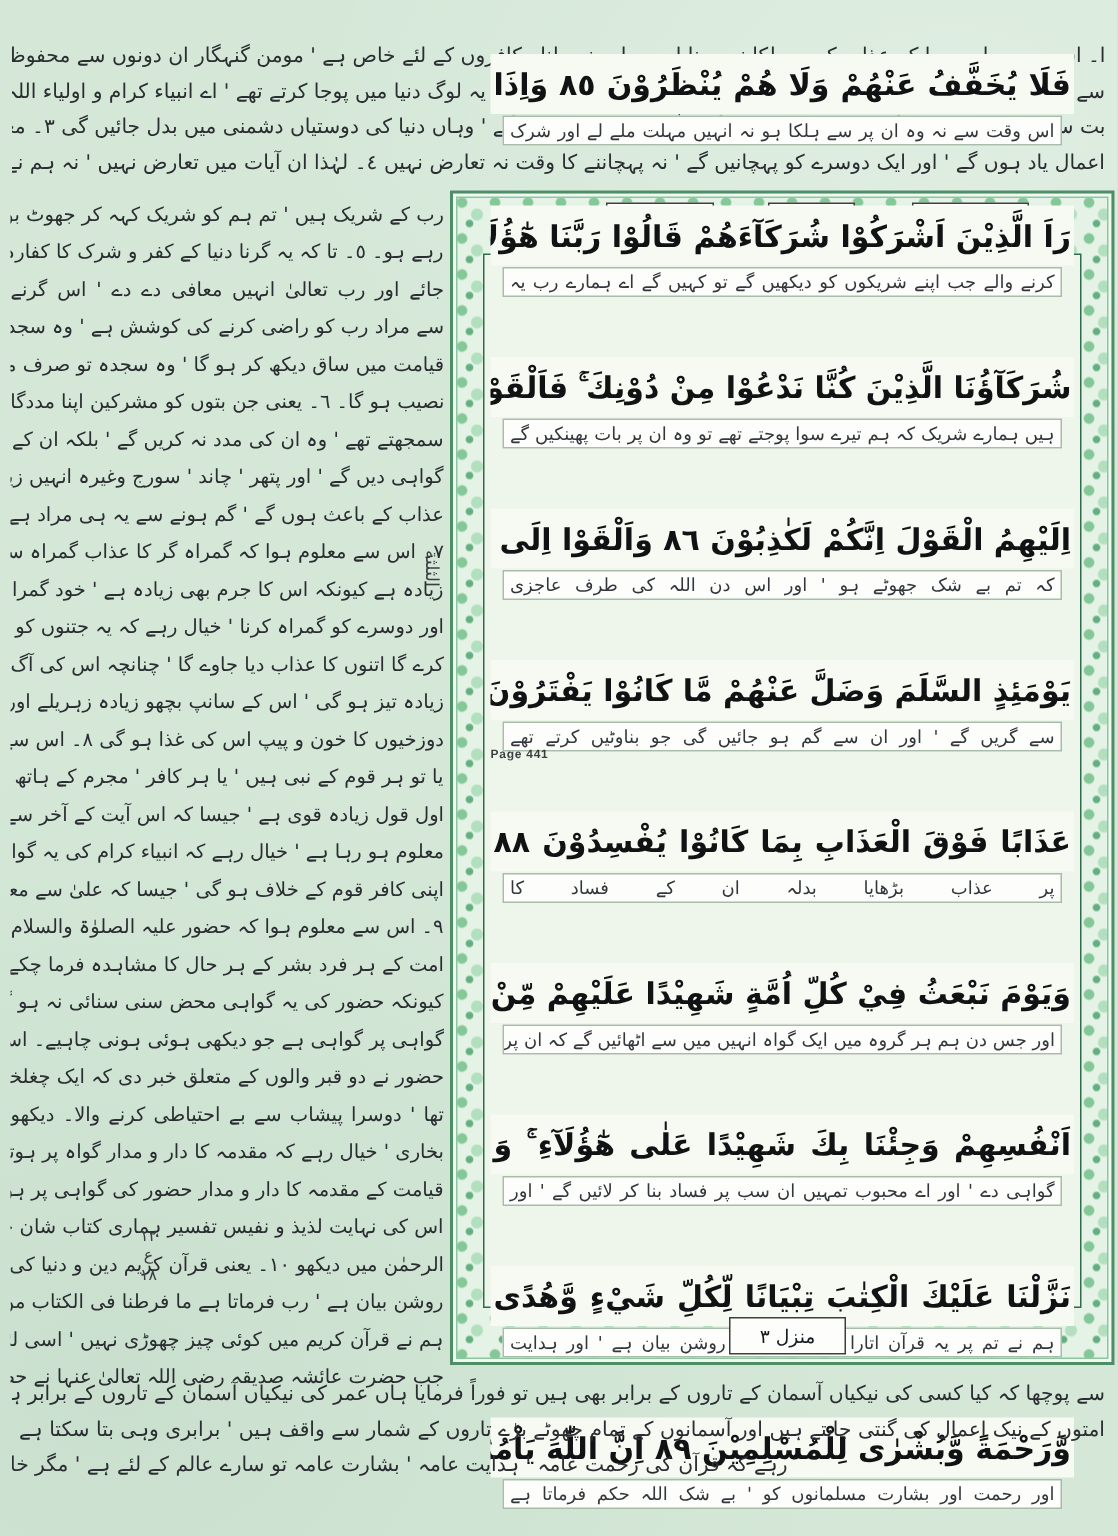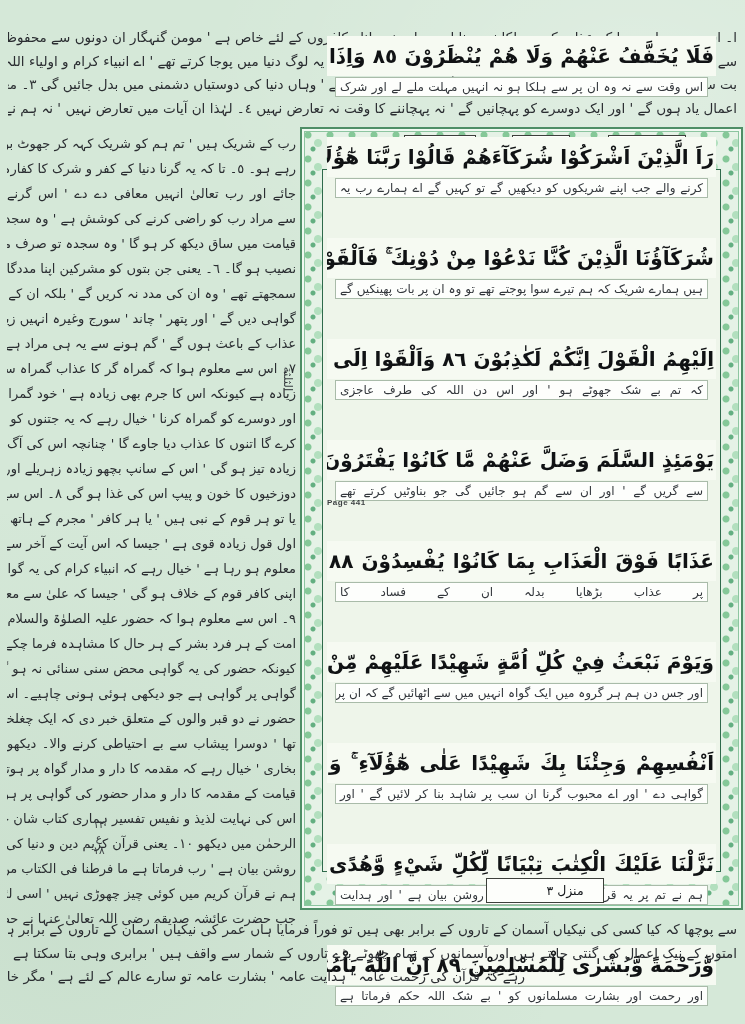--- a/index.html
+++ b/index.html
@@ -65,21 +65,21 @@
     direction:rtl;text-align:justify;text-align-last:justify;
     white-space:nowrap;overflow:hidden;
     font-size:12px;line-height:18px;height:18px;
     color:#33373c;background:#fdfefc;border:1px solid #a9bba9;
     margin:1px 8px 0 8px;padding:0 4px;
   }
   #manzil-box{
     position:absolute;left:184px;bottom:5px;width:76px;height:23px;
     background:#fdfefb;border:1px solid #3c3f3a;
     display:flex;align-items:center;justify-content:center;
-    font-size:12.5px;color:#15181c;direction:rtl;padding-left:40px;
+    font-size:12.5px;color:#15181c;direction:rtl;
   }
   
   #vert-note{
     position:absolute;left:276px;top:372px;
     transform:rotate(90deg);transform-origin:center;
     font-size:12px;color:#3a3e42;direction:rtl;white-space:nowrap;
   }
   #ruku-marker{
     position:absolute;left:84px;top:818px;width:30px;
     text-align:center;font-size:10.5px;line-height:13px;color:#3a3e42;direction:rtl;
@@ -177,21 +177,21 @@
         <div class="qpair">
         <div class="qarabic">عَذَابًا فَوْقَ الْعَذَابِ بِمَا كَانُوْا يُفْسِدُوْنَ ٨٨</div>
         <div class="qurdu">پر عذاب بڑھایا بدلہ ان کے فساد کا</div>
       </div>
         <div class="qpair">
         <div class="qarabic">وَيَوْمَ نَبْعَثُ فِيْ كُلِّ اُمَّةٍ شَهِيْدًا عَلَيْهِمْ مِّنْ</div>
         <div class="qurdu">اور جس دن ہم ہر گروہ میں ایک گواہ انہیں میں سے اٹھائیں گے کہ ان پر</div>
       </div>
         <div class="qpair">
         <div class="qarabic">اَنْفُسِهِمْ وَجِئْنَا بِكَ شَهِيْدًا عَلٰى هٰٓؤُلَآءِ ۚ وَ</div>
-        <div class="qurdu">گواہی دے ' اور اے محبوب گرنا ان سب پر شاہد بنا کر لائیں گے ' اور</div>
+        <div class="qurdu">گواہی دے ' اور اے محبوب تمہیں ان سب پر فساد بنا کر لائیں گے ' اور</div>
       </div>
         <div class="qpair">
         <div class="qarabic">نَزَّلْنَا عَلَيْكَ الْكِتٰبَ تِبْيَانًا لِّكُلِّ شَيْءٍ وَّهُدًى</div>
         <div class="qurdu">ہم نے تم پر یہ قرآن اتارا کہ ہر چیز کا روشن بیان ہے ' اور ہدایت</div>
       </div>
         <div class="qpair">
         <div class="qarabic">وَّرَحْمَةً وَّبُشْرٰى لِلْمُسْلِمِيْنَ ٨٩ اِنَّ اللّٰهَ يَاْمُرُ</div>
         <div class="qurdu">اور رحمت اور بشارت مسلمانوں کو ' بے شک اللہ حکم فرماتا ہے</div>
       </div>
       </div>

